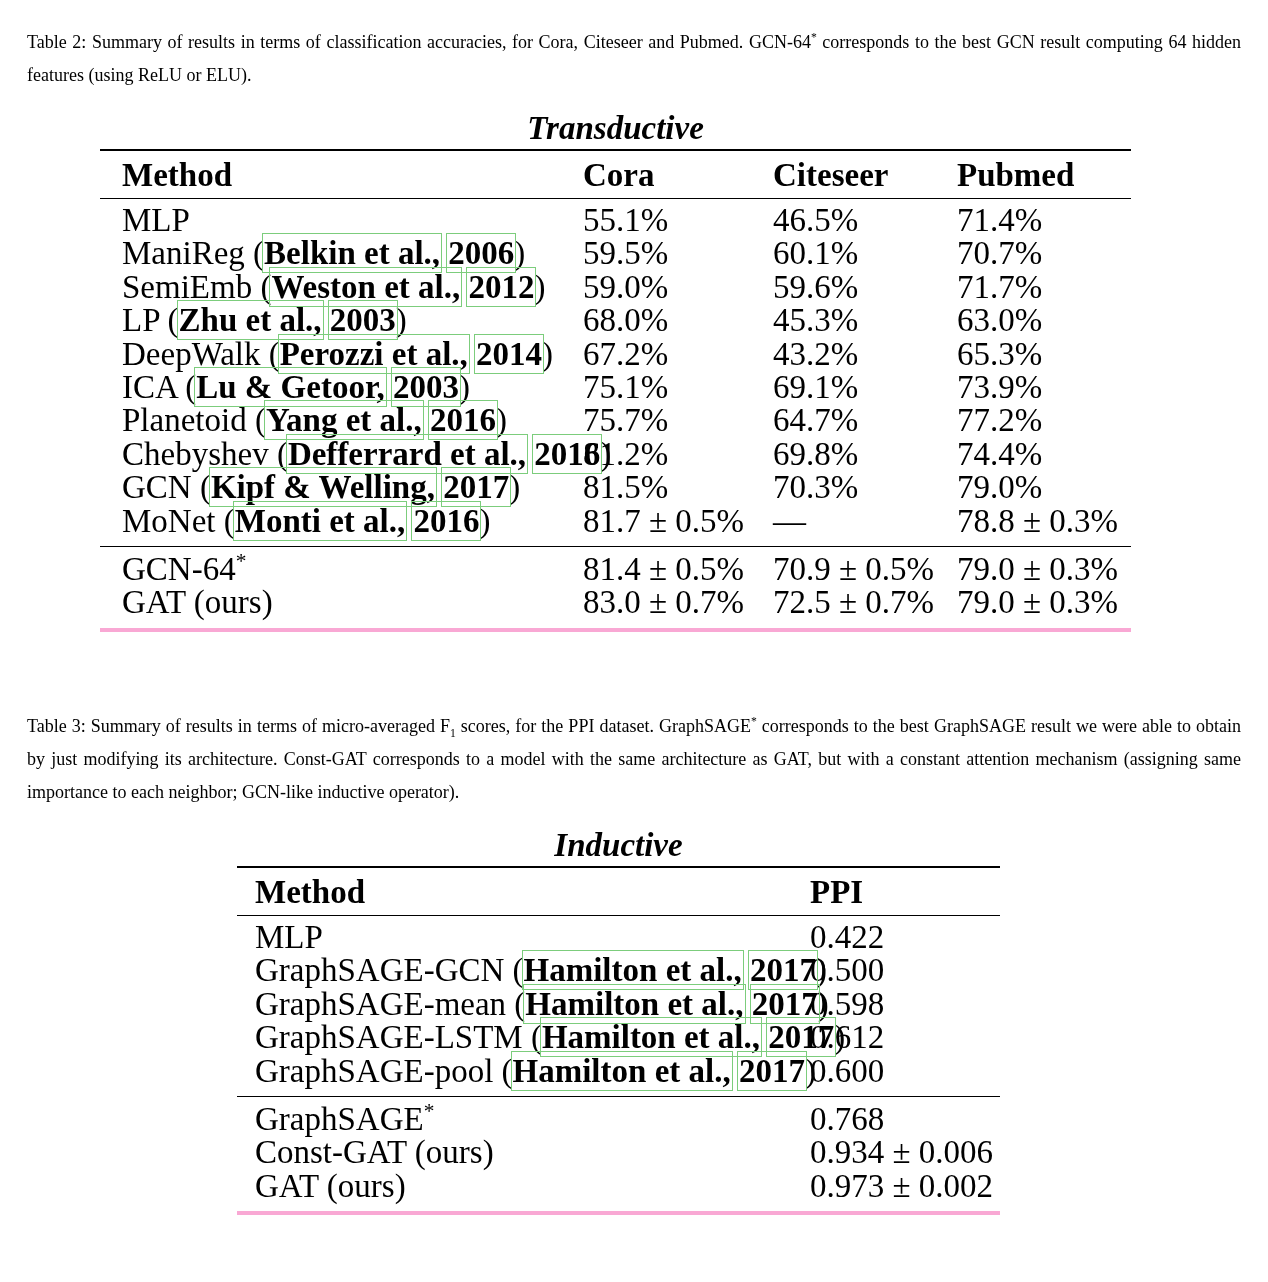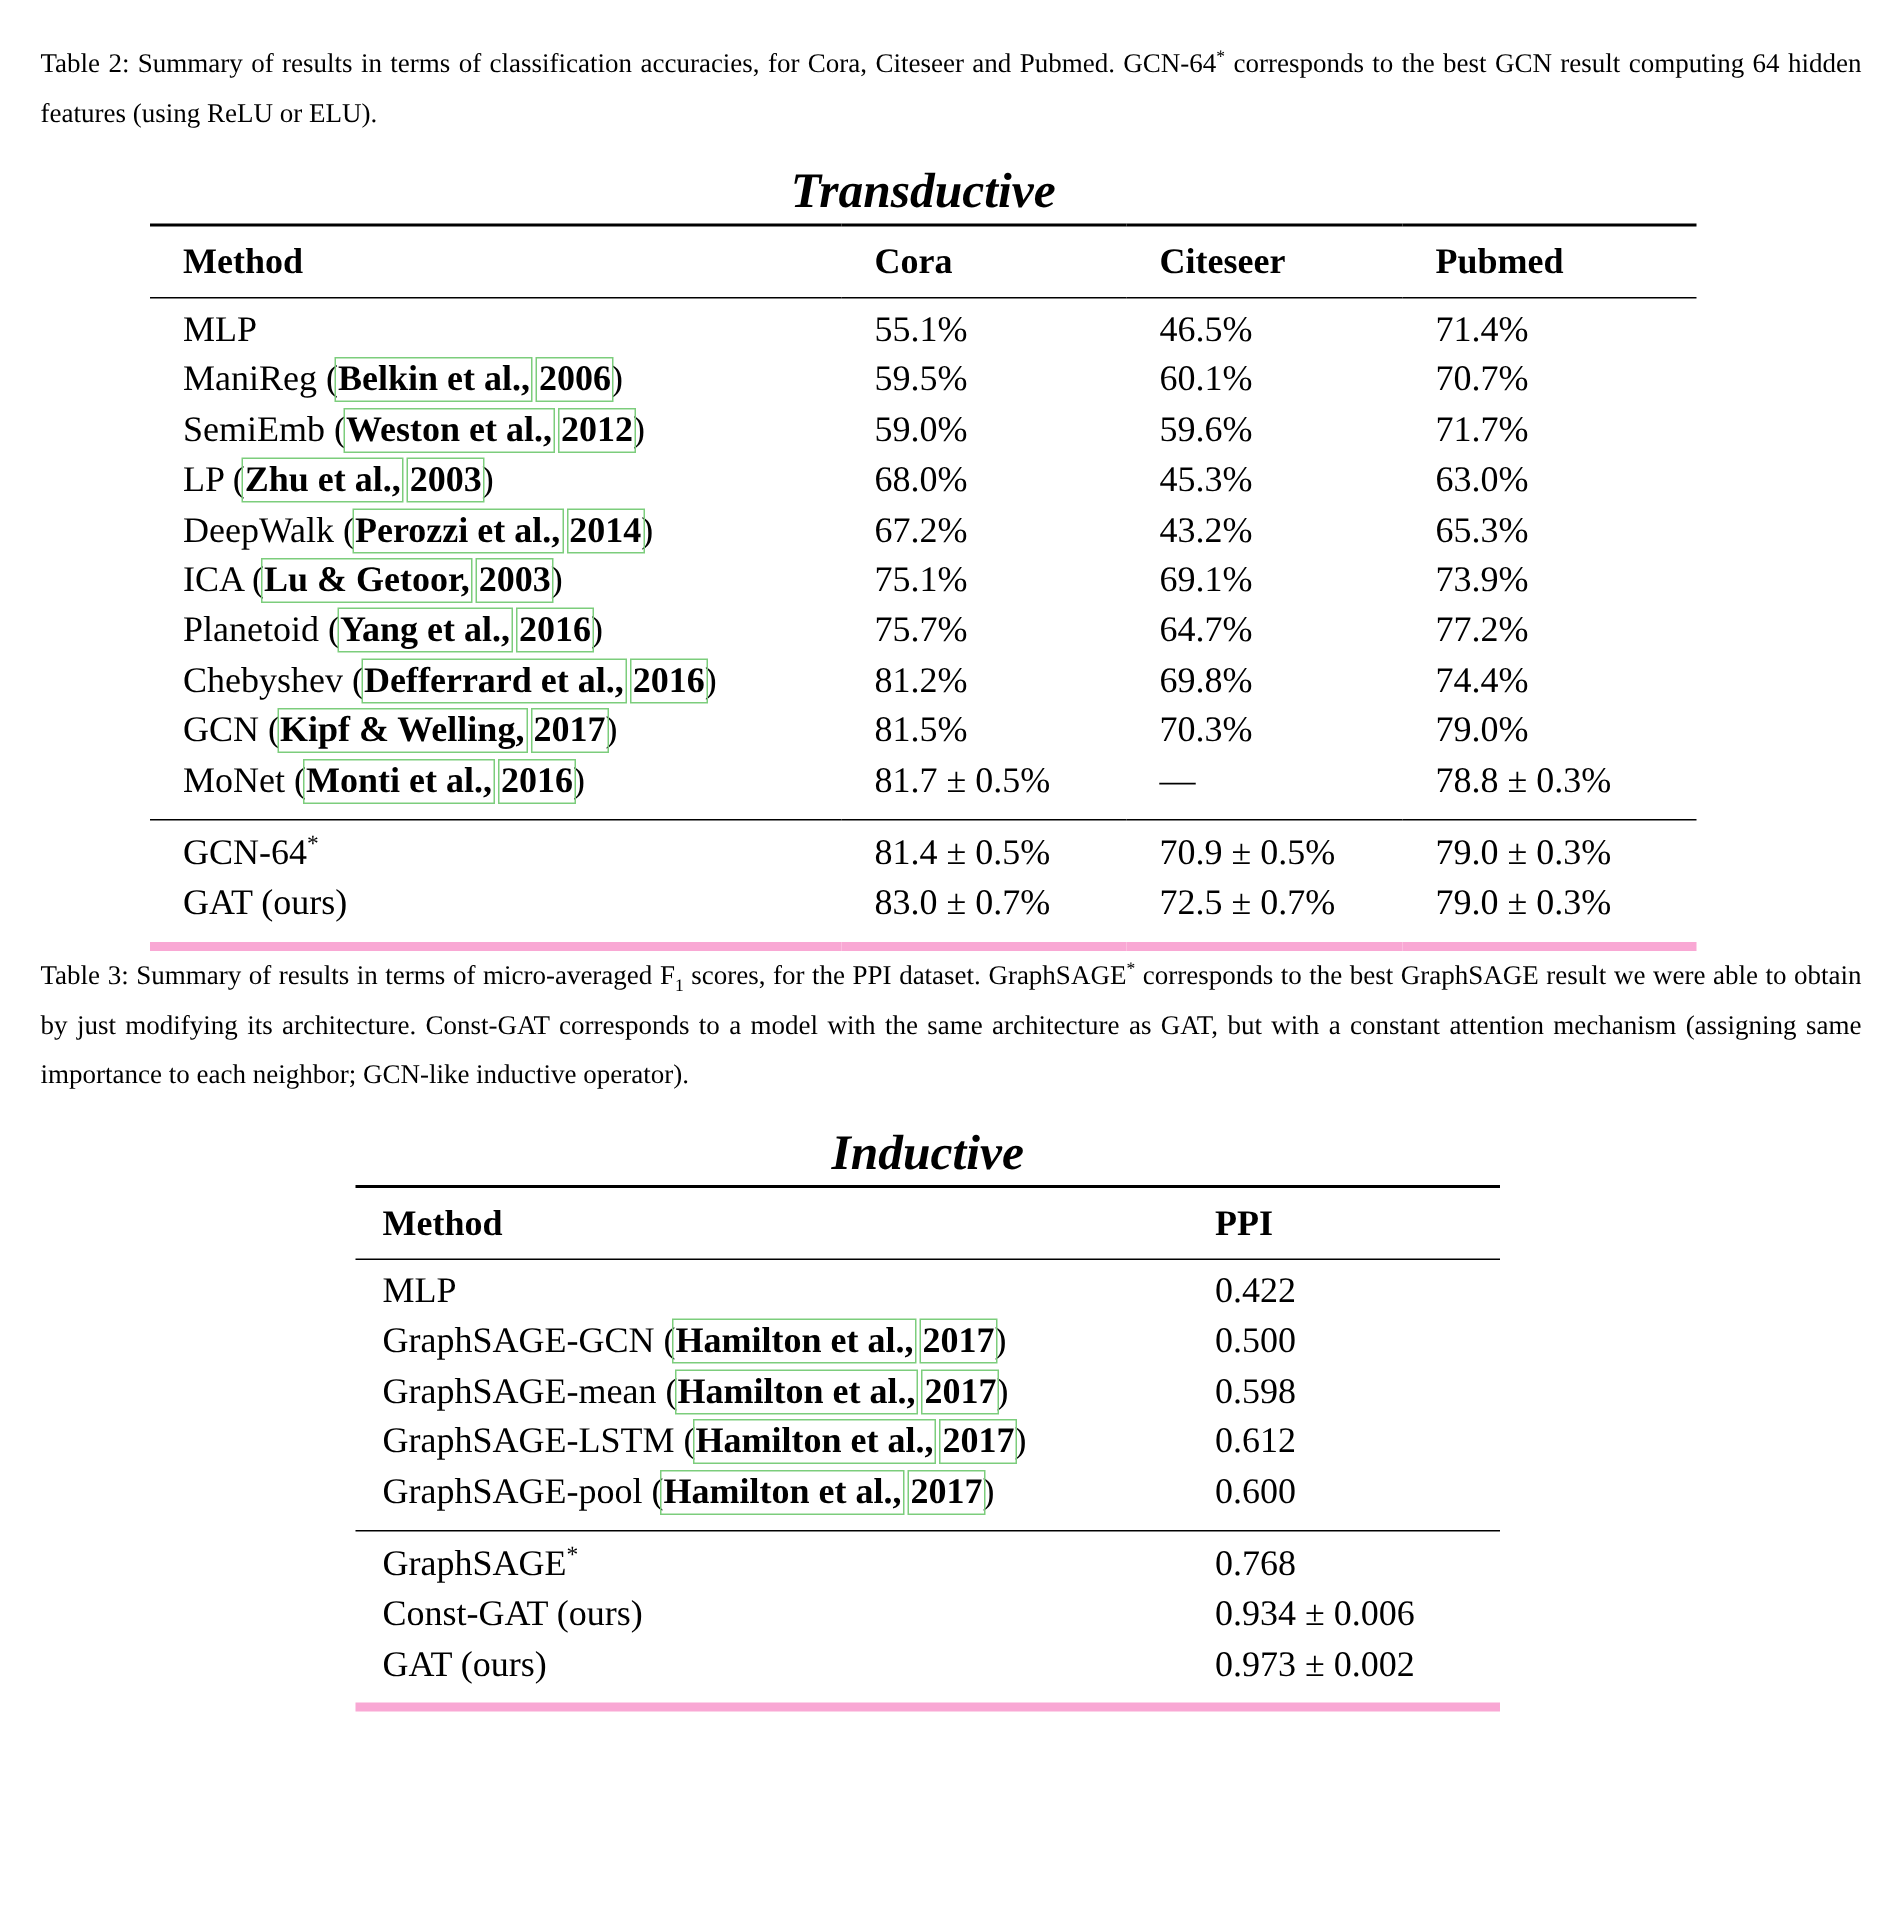--- a/index.html
+++ b/index.html
@@ -13,41 +13,41 @@
     overflow: hidden;
   }
   .page { padding: 26px 27px 0 27px; }
 
   .caption {
     font-size: 18px;
     line-height: 33px;
     text-align: justify;
     margin: 0;
   }
-  .caption3 { }
+  .caption3 { margin-top: 78px; }
 
   .tablewrap { }
   .t2 { width: 1031px; margin-left: 73px; margin-top: 20px; }
   .t3 { width: 763px;  margin-left: 210px; margin-top: 20px; }
 
   .tbl-title {
     font-style: italic;
     font-weight: bold;
     font-size: 33px;
     line-height: 33px;
     text-align: center;
     margin-bottom: 4px;
   }
 
   table.tbl {
     border-collapse: collapse;
     table-layout: fixed;
     border-top: 2px solid #000;
-    border-bottom: 6px solid #f9a8d4;
-    font-size: 24px;
+    border-bottom: 4px solid #f9a8d4;
+    font-size: 33px;
     width: 100%;
   }
   .t2 col:nth-child(1){ width:461px; }
   .t2 col:nth-child(2){ width:190px; }
   .t2 col:nth-child(3){ width:184px; }
   .t2 col:nth-child(4){ width:196px; }
   .t3 col:nth-child(1){ width:555px; }
   .t3 col:nth-child(2){ width:208px; }
 
   th {

